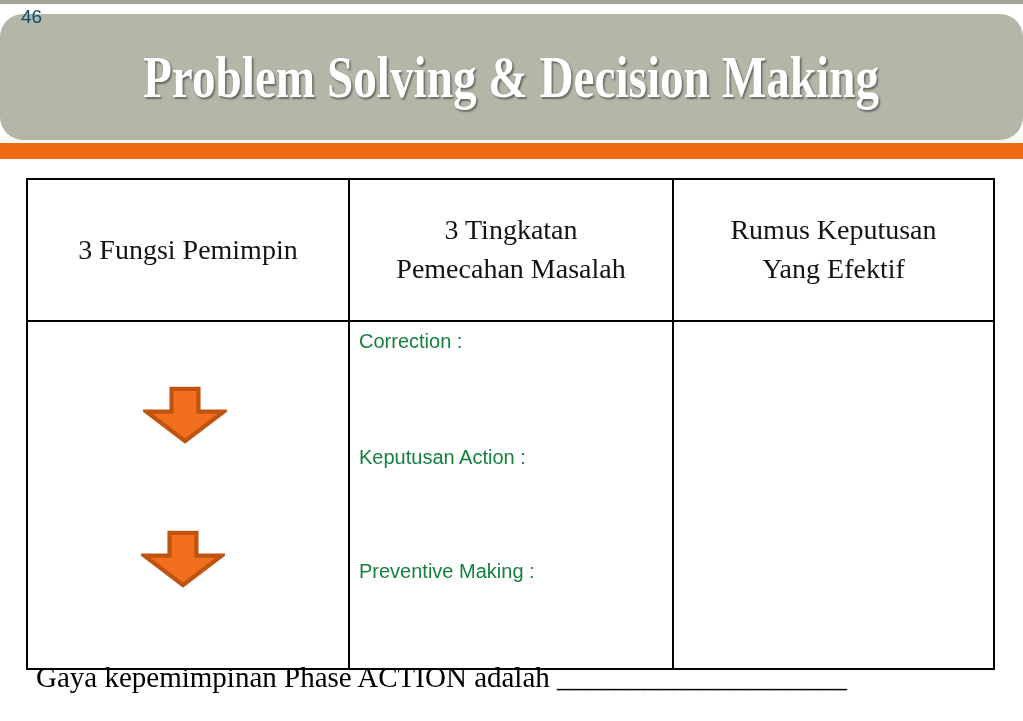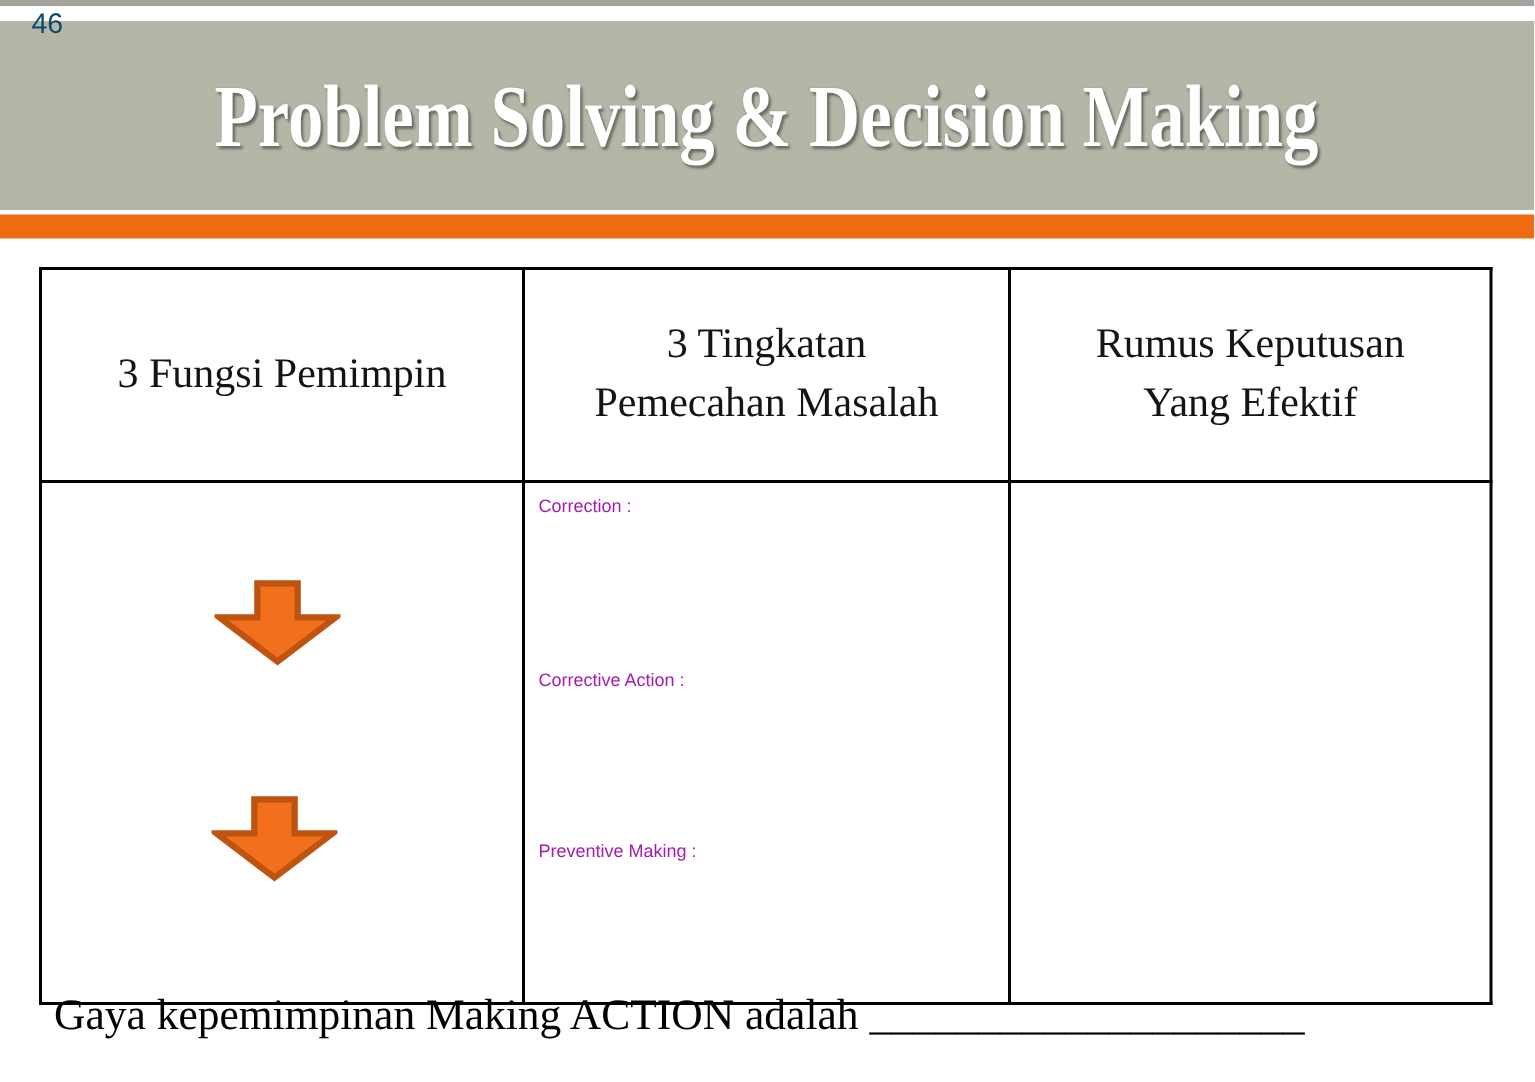--- a/index.html
+++ b/index.html
@@ -22,20 +22,21 @@
 
   
   .banner {
     position: absolute;
     left: 0; top: 14px;
     width: 1023px; height: 126px;
     background: var(--banner-gray, #b4b7a8);
     display: flex;
     align-items: center;
     justify-content: center;
+    border-radius: 23px;
   }
   .page-number {
     position: absolute;
     left: 21px; top: 6px;
     font-family: "Liberation Sans", sans-serif;
     font-size: 19px;
     color: #0c4a6e;
   }
   .title-text {
     font-family: "Liberation Serif", serif;
@@ -82,22 +83,22 @@
   .body-cell { position: relative; height: 346px; }
 
   .arrow-icon { position: absolute; }
   .arrow-1 { left: 115px; top: 64px; }
   .arrow-2 { left: 113px; top: 208px; }
 
   .level-label {
     position: absolute;
     left: 9px;
     font-family: "Liberation Sans", sans-serif;
-    font-size: 12px;
-    color: #a21caf;
+    font-size: 20px;
+    color: #15803d;
     white-space: nowrap;
   }
   .level-0 { top: 8px; }
   .level-1 { top: 124px; }
   .level-2 { top: 238px; }
 
   
   .footer-line {
     position: absolute;
     left: 36px; top: 661px;
@@ -140,23 +141,23 @@
         <td class="body-cell" style="border-color: rgb(0, 0, 0);">
           <svg class="arrow-icon arrow-1" width="84" height="58" viewBox="0 0 100 68">
             <polygon class="arrow-shape" points="34,3 66,3 66,30 96,30 50,65 4,30 34,30" stroke-width="5" stroke-linejoin="miter" fill="#f2701d" stroke="#bf5310"></polygon>
           </svg>
           <svg class="arrow-icon arrow-2" width="84" height="58" viewBox="0 0 100 68">
             <polygon class="arrow-shape" points="34,3 66,3 66,30 96,30 50,65 4,30 34,30" stroke-width="5" stroke-linejoin="miter" fill="#f2701d" stroke="#bf5310"></polygon>
           </svg>
         </td>
         <td class="body-cell" style="border-color: rgb(0, 0, 0);">
           <div class="level-label level-0">Correction :</div>
-          <div class="level-label level-1">Corrective Action :</div>
+          <div class="level-label level-1">Keputusan Action :</div>
           <div class="level-label level-2">Preventive Making :</div>
         </td>
         <td class="body-cell" style="border-color: rgb(0, 0, 0);"></td>
       </tr>
     </tbody>
   </table>
 
-  <div class="footer-line">Gaya kepemimpinan Making ACTION adalah ____________________</div>
+  <div class="footer-line">Gaya kepemimpinan Phase ACTION adalah ____________________</div>
 
 </div>
 
 </body></html>

